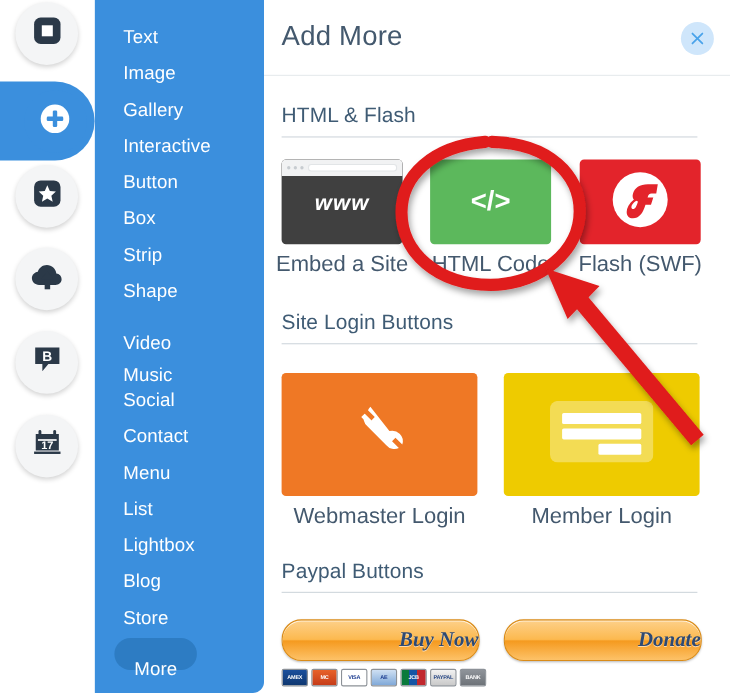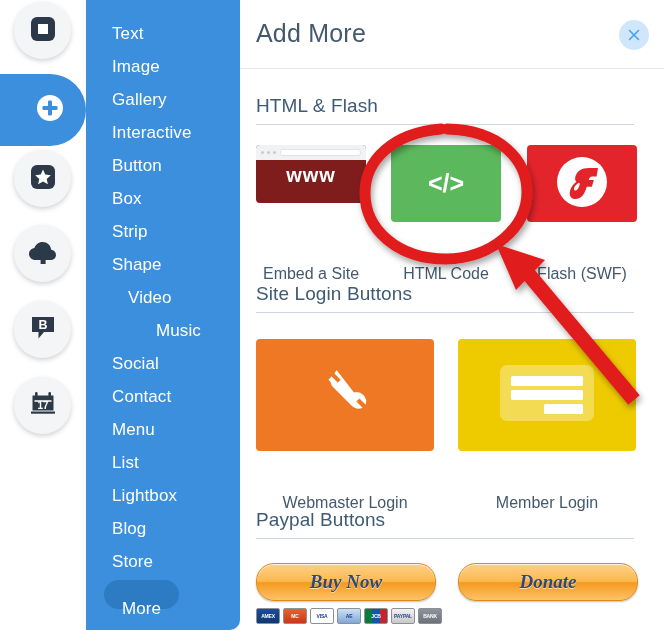--- a/index.html
+++ b/index.html
@@ -63,21 +63,21 @@
   .section-title{
     position:absolute;left:16px;font-size:19px;color:#3f5b74;letter-spacing:.1px;
   }
   .section-rule{position:absolute;left:16px;width:378px;height:1px;background:#cfd6dc;}
 
   
   .card{position:absolute;}
   .card-thumb{border-radius:4px;position:relative;overflow:hidden;}
   .card-label{
     position:absolute;left:50%;transform:translateX(-50%);
-    font-size:16px;color:#44596e;white-space:nowrap;margin-top:36px;
+    font-size:20px;color:#44596e;white-space:nowrap;
   }
 
   
   .browser-bar{position:absolute;left:0;top:0;width:100%;height:15px;background:#f1f2f3;}
   .browser-bar i{
     position:absolute;top:6px;width:3px;height:3px;border-radius:50%;background:#c7ccd0;
   }
   .browser-bar u{
     position:absolute;left:24px;top:4px;right:5px;height:7px;border-radius:3px;
     background:#ffffff;border:1px solid #e2e5e7;box-sizing:border-box;
@@ -91,21 +91,21 @@
     text-align:center;color:#fff;font-weight:bold;font-size:25px;letter-spacing:0px;
     font-family:"Liberation Sans","DejaVu Sans",sans-serif;
   }
 
   
   .pp-btn{
     position:absolute;height:36px;border-radius:18px;
     background:linear-gradient(180deg,#fdd089 0%,#fcb94f 48%,#f59a1f 52%,#fdc268 100%);
     border:1px solid #d98b18;
     box-shadow:inset 0 1px 0 rgba(255,255,255,.75),0 1px 2px rgba(0,0,0,.25);
-    display:flex;align-items:center;justify-content:center;
+    display:flex;align-items:center;justify-content:flex-end;
   }
   .pp-btn span{
     font-family:"Liberation Serif","DejaVu Serif",serif;
     font-style:italic;font-weight:bold;font-size:19px;color:#2e4a73;
     text-shadow:0 1px 0 rgba(255,255,255,.6);
   }
   .cardstrip{position:absolute;left:16px;top:608px;display:flex;gap:3px;}
   .cc{width:24px;height:16px;border-radius:2px;border:1px solid #8c9197;
       font-size:5px;color:#fff;display:flex;align-items:center;justify-content:center;
       font-weight:bold;letter-spacing:-.2px;overflow:hidden;box-sizing:border-box;}
@@ -201,24 +201,24 @@
       </div>
     <div class="cat" style="top:149px;">
         <span>Button</span>
       </div>
     <div class="cat" style="top:215px;">
         <span>Strip</span>
       </div>
     <div class="cat" style="top:248px;">
         <span>Shape</span>
       </div>
-    <div class="cat" style="top:281px;margin-left:16px;">
+    <div class="cat" style="top:295px;">
         <span>Video</span>
       </div>
-    <div class="cat" style="top:314px;padding-left:44px;">
+    <div class="cat" style="top:324px;">
         <span>Music</span>
       </div>
     <div class="cat" style="top:347px;">
         <span>Social</span>
       </div>
     <div class="cat" style="top:380px;">
         <span>Contact</span>
       </div>
     <div class="cat" style="top:413px;">
         <span>Menu</span>
@@ -254,21 +254,21 @@
           </svg>
         </span>
       </div>
     </div>
     <div class="panel-rule"></div>
 
     <div class="section-title" style="top:95px;">HTML &amp; Flash</div>
     <div class="section-rule" style="top:124px;"></div>
 
     <div class="card" style="left:16px;top:145px;">
-      <div class="card-thumb" style="width:110px;height:58px;background:#7f1d1d;">
+      <div class="card-thumb" style="width:110px;height:77px;background:#404040;font-style:italic;">
         <div class="browser-bar">
           <i style="left:5px;"></i>
             <i style="left:11px;"></i>
             <i style="left:17px;"></i>
             <u></u>
         </div>
         <div class="www">www</div>
       </div>
       <div class="card-label" style="top:84px;">Embed a Site</div>
     </div>

